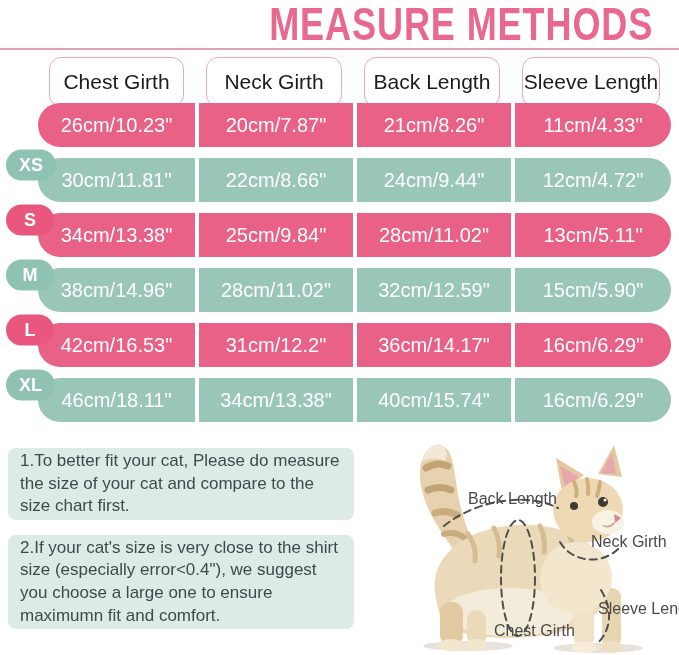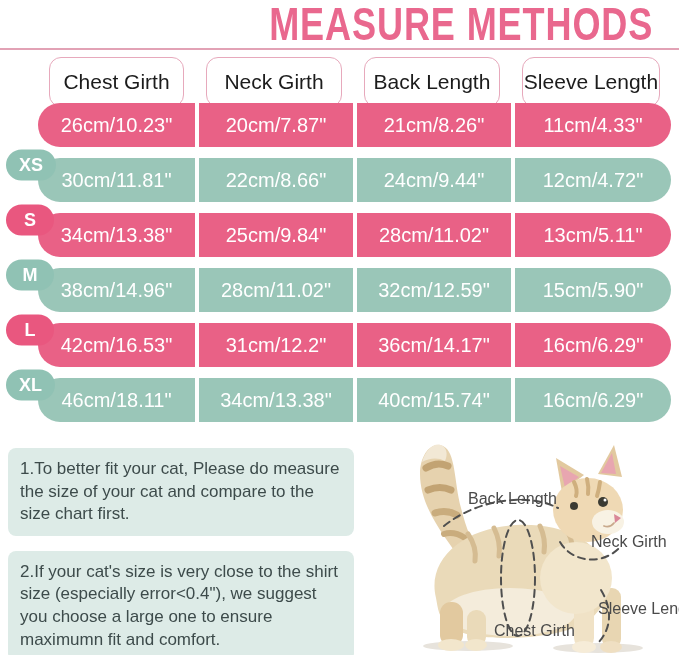--- a/index.html
+++ b/index.html
@@ -103,21 +103,21 @@
     z-index: 3;
     margin-top: 40px;
   }
   .row.pink .pill { background: #90C2B4; }
   .row.teal .pill { background: #E9577F; }
   
   .notes { position: absolute; left: 8px; top: 448px; width: 346px; }
   .note {
     background: #DDEBE7;
     border-radius: 8px;
-    padding: 10px 12px;
+    padding: 2px 12px;
     font-size: 17px;
     line-height: 1.33;
     color: #3D4B4B;
     margin-bottom: 15px;
   }
   
   .cat-figure { position: absolute; left: 358px; top: 430px; width: 321px; height: 225px; }
   .cat-figure svg { position: absolute; left: 0; top: 0; width: 100%; height: 100%; }
   .cat-label {
     position: absolute;

